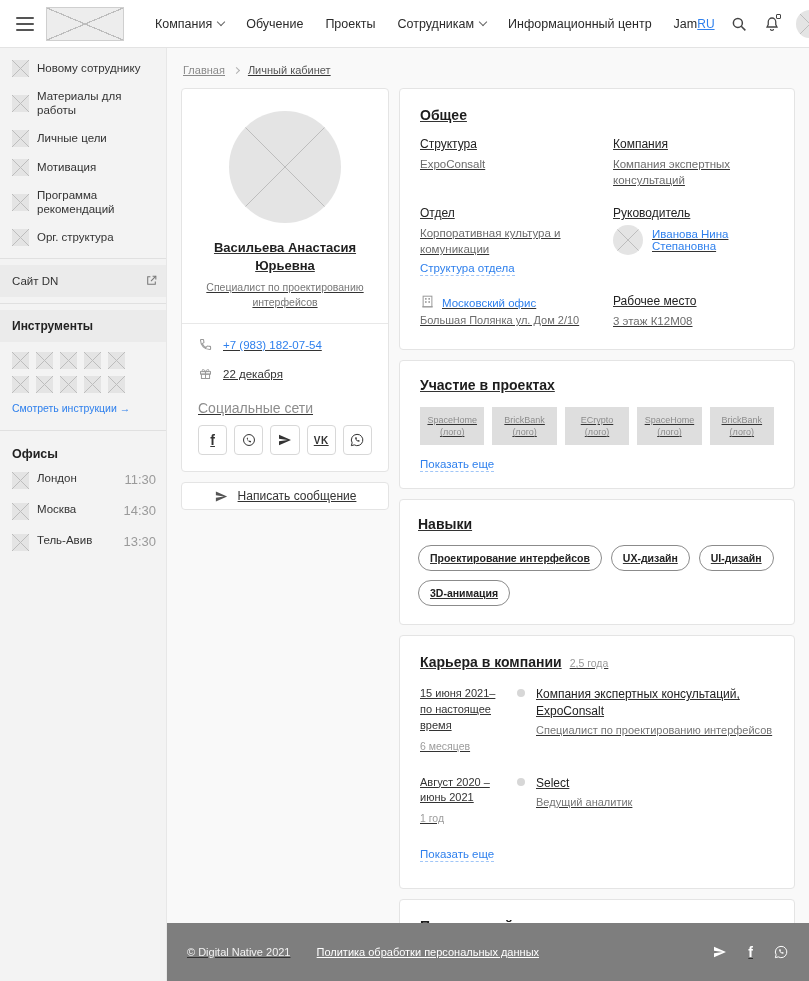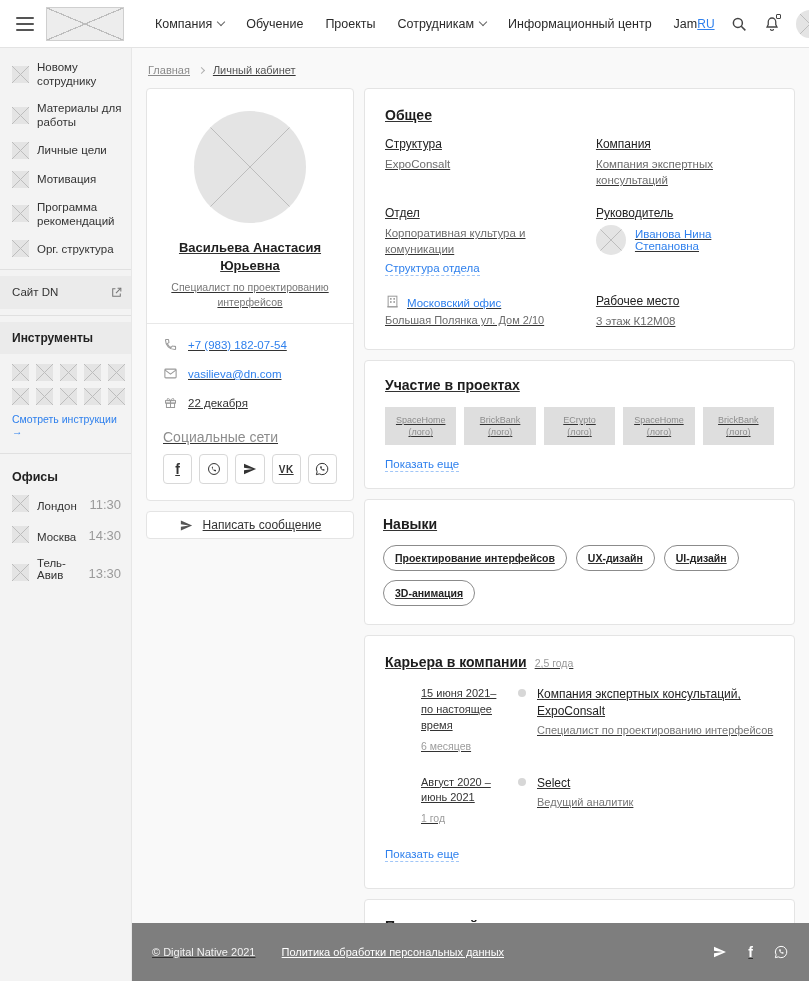--- a/index.html
+++ b/index.html
@@ -35,33 +35,33 @@
   .lang { color: #2f80ed; font-size: 12px; text-decoration: underline; }
   .icon-btn { width: 18px; height: 18px; display: inline-flex; cursor: pointer; position: relative; }
   .icon-btn svg { width: 18px; height: 18px; }
   .bell-dot { position: absolute; top: -1px; right: 0; width: 5px; height: 5px; border: 1.2px solid #444; border-radius: 1px; background: #fff; }
   .avatar-sm { width: 28px; height: 28px; border-radius: 50%; cursor: pointer; }
 
   
   .body { flex: 1; display: flex; min-height: 0; }
 
   
-  .sidebar { width: 132px; flex: none; background: #f3f3f3; border-right: 1px solid #e7e7e7; padding-top: 6px; overflow: hidden; }
+  .sidebar { width: 167px; flex: none; background: #f3f3f3; border-right: 1px solid #e7e7e7; padding-top: 6px; overflow: hidden; }
   .side-item { display: flex; align-items: center; gap: 8px; padding: 6px 8px 6px 12px; color: #333; font-size: 11.5px; line-height: 1.25; }
   .side-icon { width: 17px; height: 17px; flex: none; }
   .side-label { flex: 1; }
   .side-divider { height: 1px; background: #e0e0e0; margin: 6px 0; }
   .site-link { background: #ebebeb; padding-top: 9px; padding-bottom: 9px; }
   .site-link .ext { width: 13px; height: 13px; margin-left: 6px; flex: none; }
   .tools-header { background: #ebebeb; font-weight: 700; font-size: 12px; color: #222; padding: 9px 12px; }
   .tools-grid { display: grid; grid-template-columns: repeat(5, 17px); gap: 7px; padding: 10px 12px 8px; }
   .tool { width: 17px; height: 17px; cursor: pointer; }
   .tools-link { display: inline-block; color: #2f80ed; font-size: 10.5px; padding: 0 12px 10px; border-bottom: 0; }
   .offices-title { font-weight: 700; font-size: 12.5px; color: #222; padding: 10px 12px 4px; }
-  .office-row { display: flex; align-items: flex-end; gap: 8px; padding: 7px 10px 7px 12px; }
+  .office-row { display: flex; align-items: flex-start; gap: 8px; padding: 7px 10px 7px 12px; }
   .office-city { font-size: 11.5px; color: #333; flex: 1; }
   .office-time { font-size: 13px; color: #9a9a9a; }
 
   
   .main { flex: 1; display: flex; flex-direction: column; background: #f9f9f9; min-width: 0; text-decoration: underline; }
   .breadcrumb { padding: 16px 16px 12px; font-size: 11px; color: #8a8a8a; display: flex; align-items: center; }
   .crumb-home { color: #8a8a8a; text-decoration: underline; }
   .crumb-sep { width: 5px; height: 5px; border-top: 1.2px solid #b0b0b0; border-right: 1.2px solid #b0b0b0; transform: rotate(45deg); display: inline-block; margin: 0 9px; }
   .crumb-current { color: #555; }
 
@@ -107,21 +107,21 @@
   .projects-card { padding: 16px 20px 16px; }
   .logos-row { display: flex; gap: 8px; margin-top: 14px; }
   .logo-box { flex: 1; height: 38px; background: #dedede; color: #8c8c8c; font-size: 9px; line-height: 1.35; display: flex; flex-direction: column; align-items: center; justify-content: center; text-align: center; cursor: pointer; }
   .show-more { display: inline-block; color: #2f80ed; font-size: 11.5px; margin-top: 13px; border-bottom: 1px dashed rgba(47,128,237,.45); padding-bottom: 1px; }
 
   .skills-card { padding: 16px 18px 18px; }
   .chips-row { display: flex; flex-wrap: wrap; gap: 9px; margin-top: 13px; }
   .chip { border: 1px solid #8b8b8b; border-radius: 16px; padding: 6px 11px; font-size: 10.5px; font-weight: 700; color: #222; white-space: nowrap; }
 
   .timeline-card { padding: 18px 20px 26px; }
-  .tl-entries { margin-top: 16px; margin-left: 36px; }
+  .tl-entries { margin-top: 16px; }
   .tl-entry { display: flex; margin-bottom: 20px; }
   .tl-dates { width: 86px; flex: none; font-size: 11px; color: #333; line-height: 1.45; }
   .tl-length { font-size: 10.5px; color: #9c9c9c; margin-top: 5px; }
   .tl-gutter { width: 30px; flex: none; display: flex; justify-content: center; padding-top: 3px; }
   .tl-dot { width: 8px; height: 8px; border-radius: 50%; background: #d7d7d7; }
   .tl-body { flex: 1; min-width: 0; }
   .tl-org { font-size: 12px; color: #222; line-height: 1.35; }
   .tl-role { font-size: 11px; color: #777; margin-top: 5px; }
 
   
@@ -279,27 +279,20 @@
             <div class="avatar-big ph"></div>
             <div class="profile-name">Васильева Анастасия Юрьевна</div>
             <div class="profile-pos">Специалист по проектированию интерфейсов</div>
             <div class="profile-sep"></div>
 
             <div class="contact-row">
               <svg viewBox="0 0 24 24" fill="none" stroke="#999" stroke-width="1.7">
                   <path d="M6.8 10.6c1.3 2.6 3.5 4.8 6.1 6.1l2-2c.3-.3.7-.4 1-.2 1 .3 2.1.5 3.3.5.5 0 .9.4.9.9v3.2c0 .5-.4.9-.9.9C10.6 20 4 13.4 4 4.8c0-.5.4-.9.9-.9h3.2c.5 0 .9.4.9.9 0 1.1.2 2.2.5 3.3.1.3 0 .7-.2 1l-2.5 1.5z"></path>
                 </svg>
               <a class="contact-link">+7 (983) 182-07-54</a>
-            </div>
-            <div class="contact-row">
-              <svg viewBox="0 0 24 24" fill="none" stroke="#999" stroke-width="1.7">
-                  <rect x="3" y="5" width="18" height="14" rx="1.5"></rect>
-                  <polyline points="3.5,6.5 12,13 20.5,6.5"></polyline>
-                </svg>
-              <a class="contact-link">vasilieva@dn.com</a>
             </div>
             <div class="contact-row">
               <svg viewBox="0 0 24 24" fill="none" stroke="#999" stroke-width="1.6">
                   <rect x="4" y="9" width="16" height="4"></rect>
                   <rect x="5.5" y="13" width="13" height="7"></rect>
                   <line x1="12" y1="9" x2="12" y2="20"></line>
                   <path d="M12 9C10 4.5 5.5 5.5 6.5 7.5 7.3 9.1 10.5 9 12 9z"></path>
                   <path d="M12 9c2-4.5 6.5-3.5 5.5-1.5C16.7 9.1 13.5 9 12 9z"></path>
                 </svg>
               <span class="contact-text">22 декабря</span>

